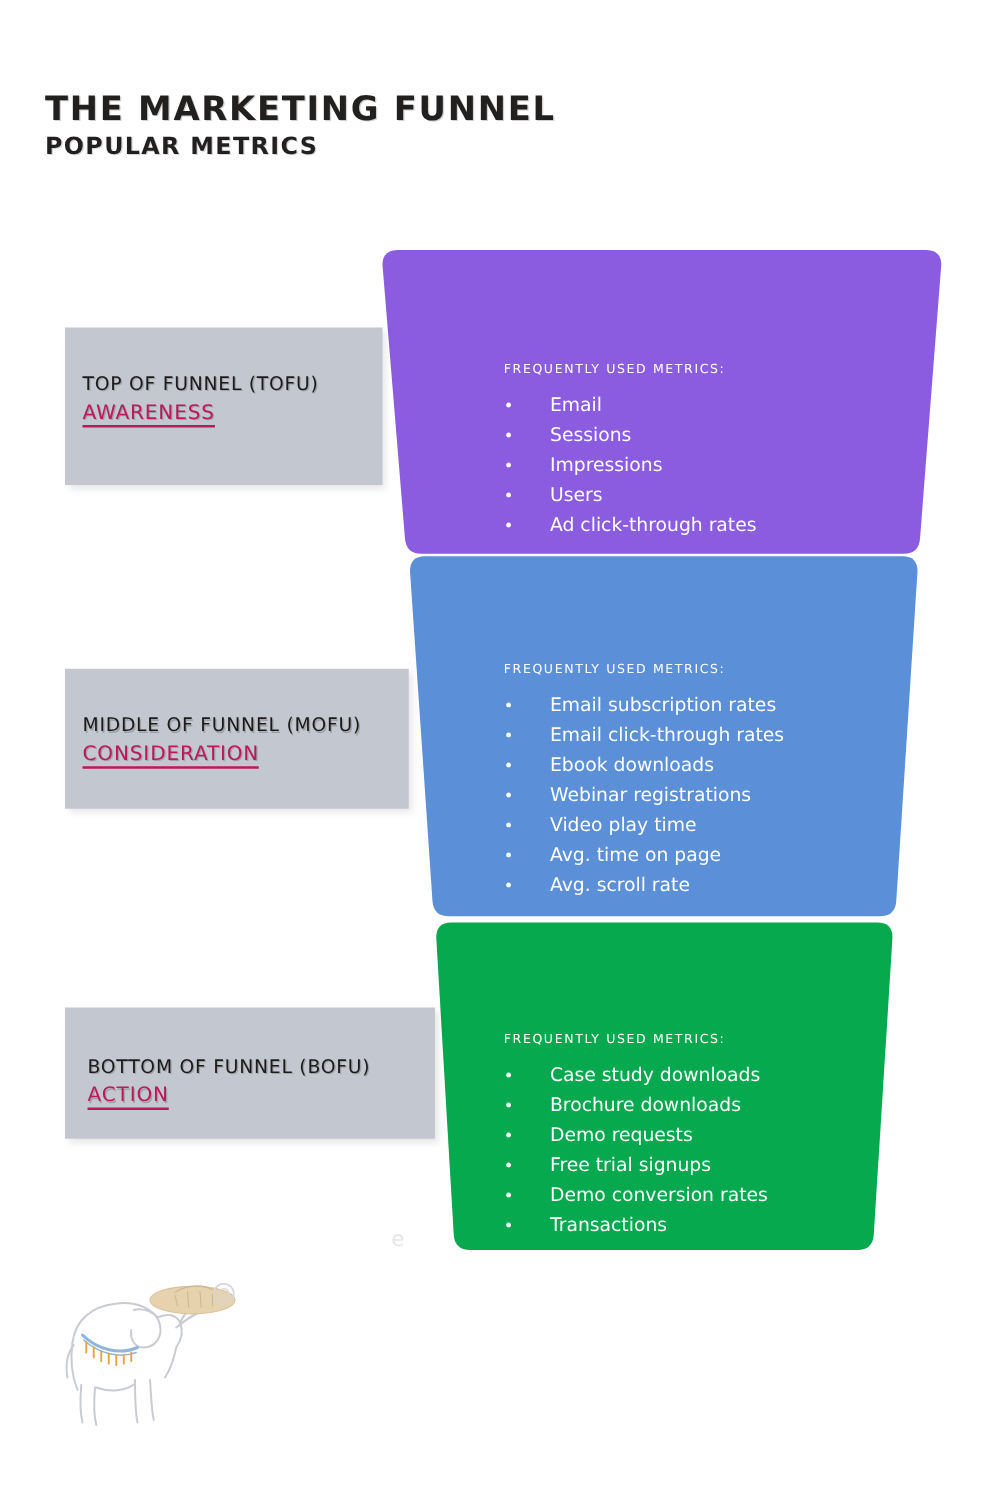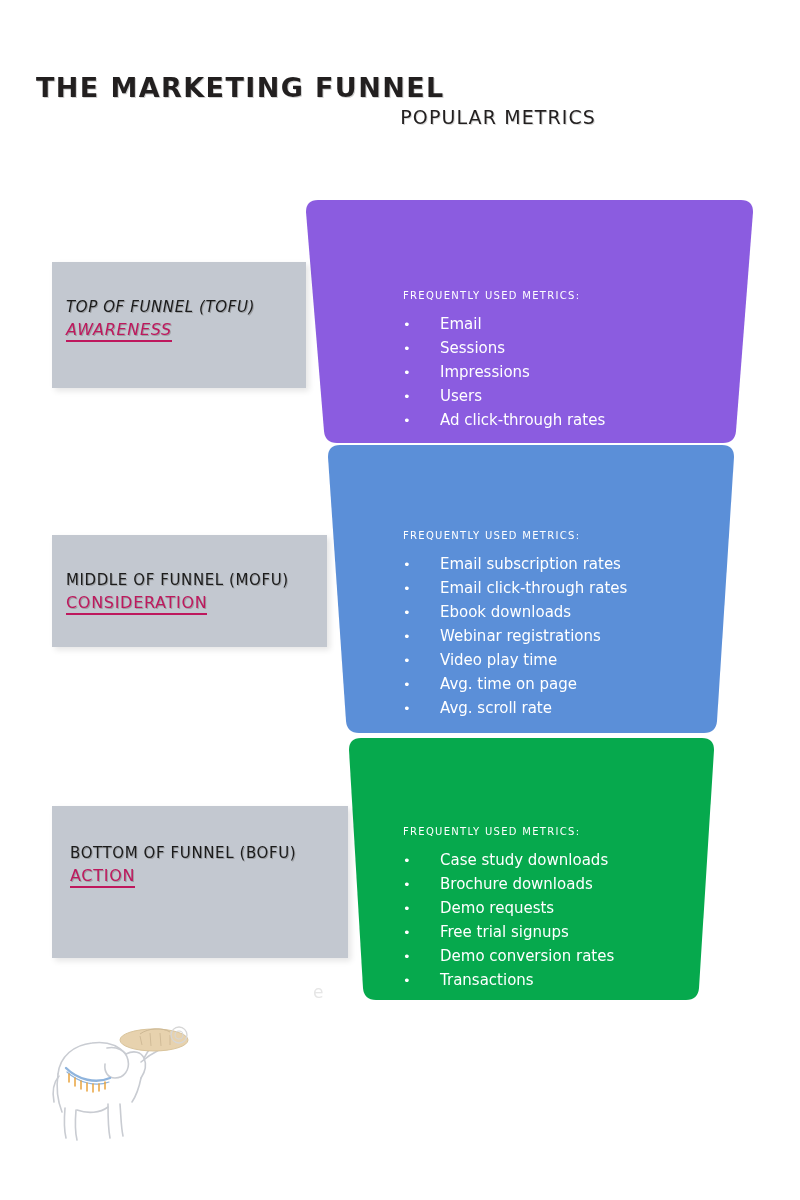--- a/index.html
+++ b/index.html
@@ -28,28 +28,27 @@
     font-weight: 700;
     letter-spacing: 1.4px;
     color: #221f1f;
     line-height: 1.05;
     white-space: nowrap;
     text-shadow: 1px 1px 0 rgba(120,120,120,0.35);
   }
   #sub-title {
     font-family: "DejaVu Sans", sans-serif;
     font-size: 19px;
-    font-weight: 400;
+    font-weight: 700;
     letter-spacing: 1.1px;
     color: #221f1f;
     line-height: 1.05;
     margin-top: 6px;
     white-space: nowrap;
     text-shadow: 1px 1px 0 rgba(120,120,120,0.3);
-    text-align: right;
   }
 
   
   #funnel-svg {
     position: absolute;
     left: 0;
     top: 0;
     width: 800px;
     height: 1200px;
   }
@@ -79,24 +78,24 @@
     color: #be185d;
     white-space: nowrap;
     margin-top: 4px;
     display: inline-block;
     border-bottom: 2px solid #be185d;
     padding-bottom: 1px;
     text-shadow: 1px 1px 0 rgba(110,110,110,0.45);
   }
 
   #box-tofu { left: 52px; top: 262px; width: 254px; height: 126px; }
-  #box-tofu .label-inner { top: 36px; font-style: italic; }
+  #box-tofu .label-inner { top: 36px; }
   #box-mofu { left: 52px; top: 535px; width: 275px; height: 112px; }
   #box-mofu .label-inner { top: 36px; }
-  #box-bofu { left: 52px; top: 806px; width: 296px; height: 152px; }
+  #box-bofu { left: 52px; top: 806px; width: 296px; height: 105px; }
   #box-bofu .label-inner { top: 38px; left: 18px; }
 
   
   .metrics-panel {
     position: absolute;
     color: #ffffff;
   }
   .metrics-heading {
     font-family: "DejaVu Sans", sans-serif;
     font-size: 10px;

